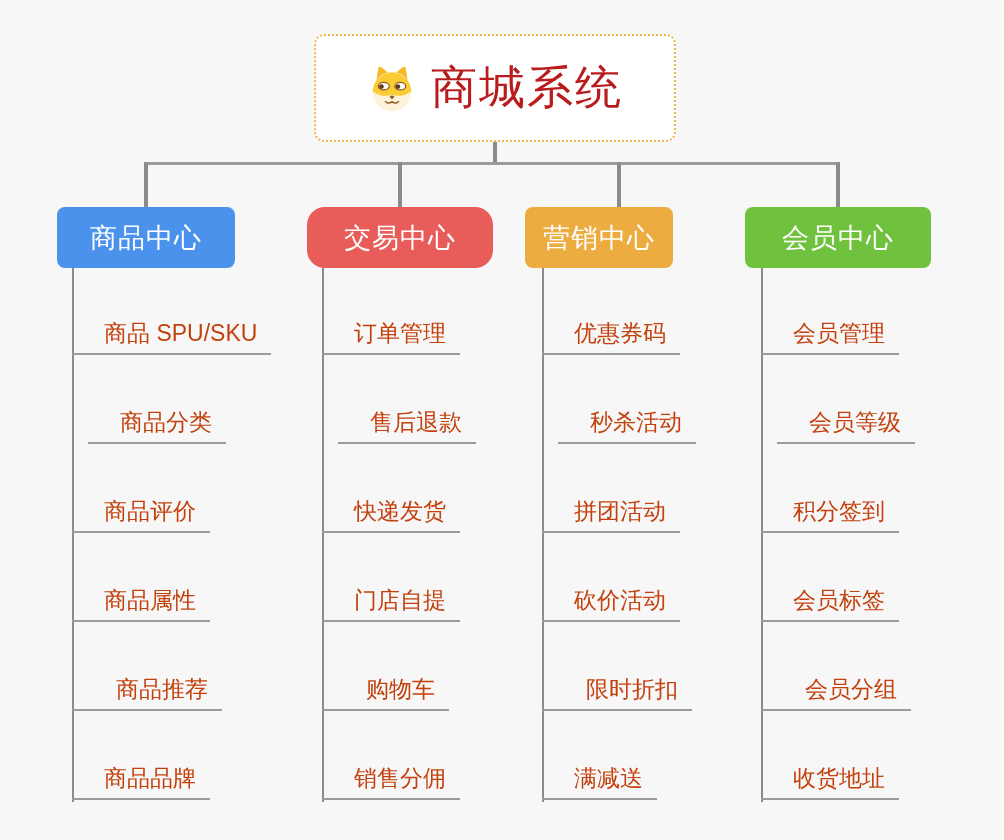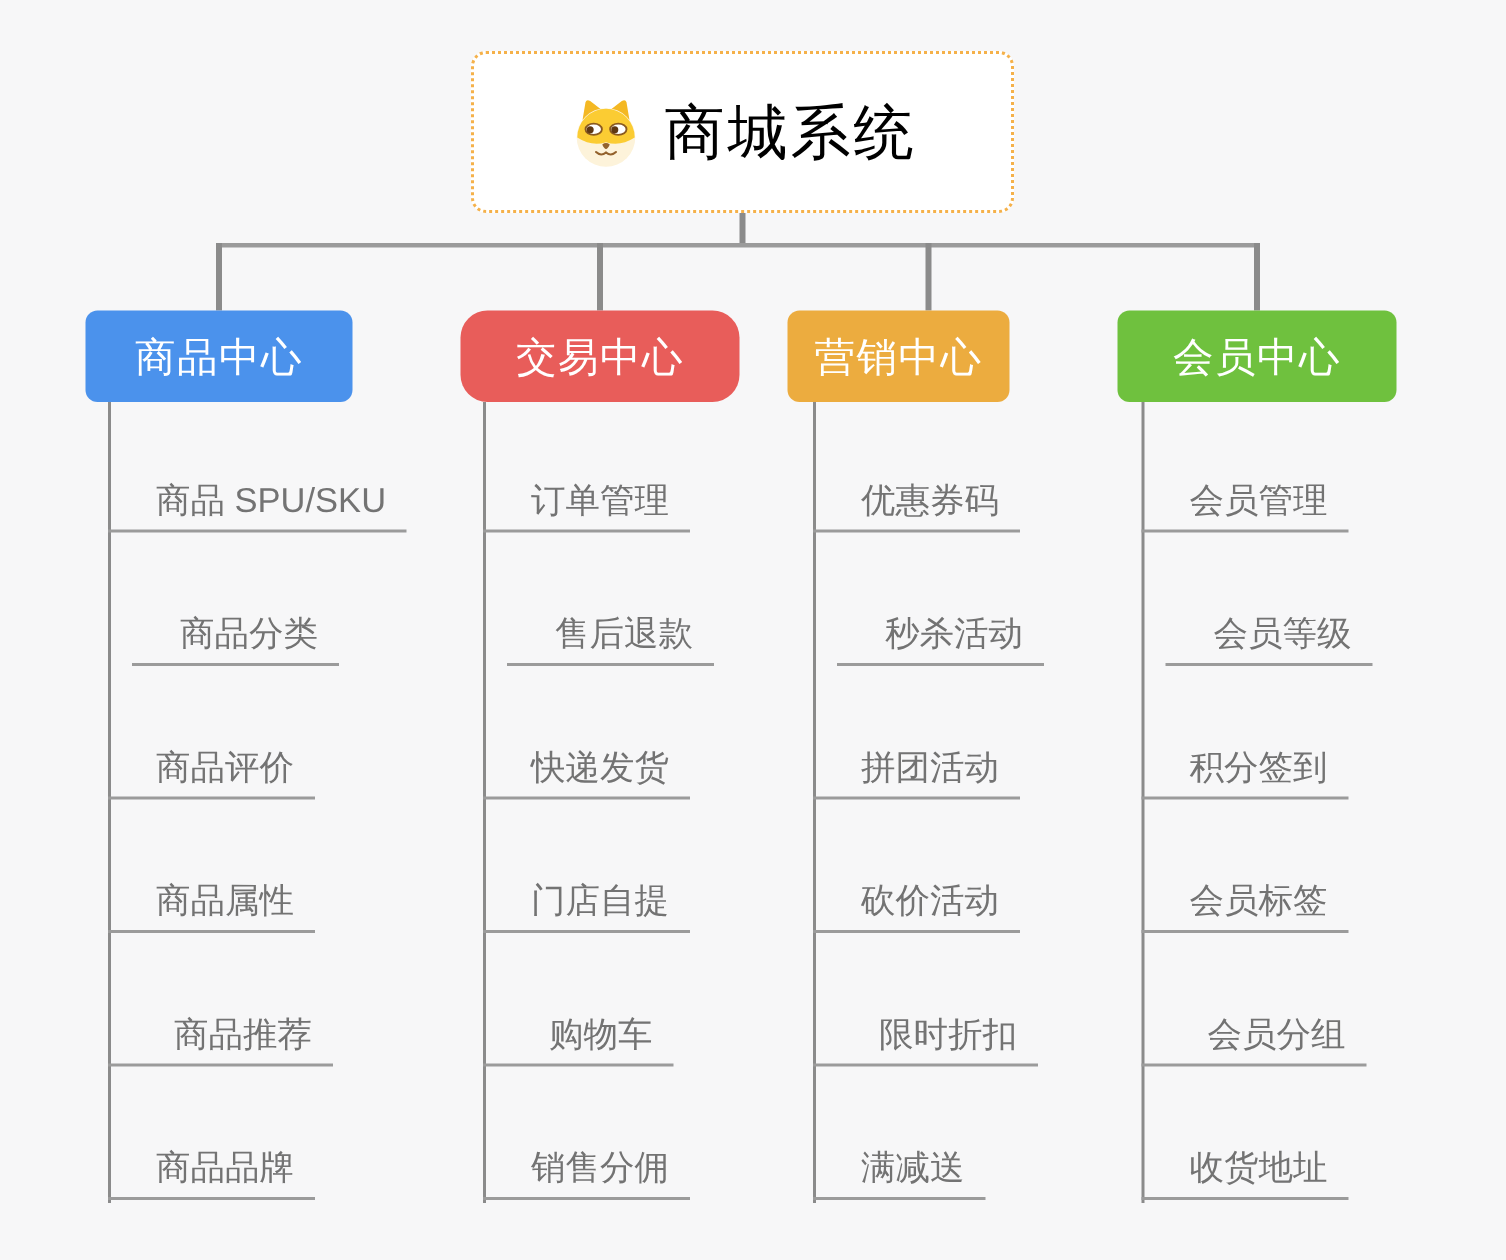--- a/index.html
+++ b/index.html
@@ -24,21 +24,21 @@
   .spine0{left:72px;} .spine1{left:322px;} .spine2{left:542px;} .spine3{left:761px;}
 
   
   .root{
     position:absolute;left:314px;top:34px;width:362px;height:108px;
     background:#ffffff;border:2px dotted #f5b14a;border-radius:10px;
     box-sizing:border-box;
     display:flex;align-items:center;justify-content:center;gap:14px;
   }
   .root-label{
-    font-size:40px;letter-spacing:2px;color:#000000;white-space:nowrap;
+    font-size:46px;letter-spacing:2px;color:#b91c1c;white-space:nowrap;
   }
   .dog{display:flex;align-items:center;}
 
   
   .branch{
     position:absolute;top:207px;height:61px;border-radius:8px;
     display:flex;align-items:center;justify-content:center;
     color:#ffffff;font-size:27px;letter-spacing:1px;white-space:nowrap;
     box-sizing:border-box;
   }
@@ -46,21 +46,21 @@
   .b1{left:307px;width:186px;}
   .b2{left:525px;width:148px;}
   .b3{left:745px;width:186px;}
 
   
   .item{
     position:absolute;
     height:30px;line-height:32px;
     padding:0 14px 6px 32px;
     border-bottom:2px solid #9b9b9b;
-    font-size:23px;color:#737373;white-space:nowrap;
+    font-size:23px;color:#c2410c;white-space:nowrap;
   }
   .col0{left:72px;} .col1{left:322px;} .col2{left:542px;} .col3{left:761px;}
   .row0{top:317px;} .row1{top:406px;margin-left:16px;} .row2{top:495px;}
   .row3{top:584px;} .row4{top:673px;padding-left:44px;} .row5{top:762px;}
 </style>
 </head>
 <body>
 
 <div class="stage">
 

